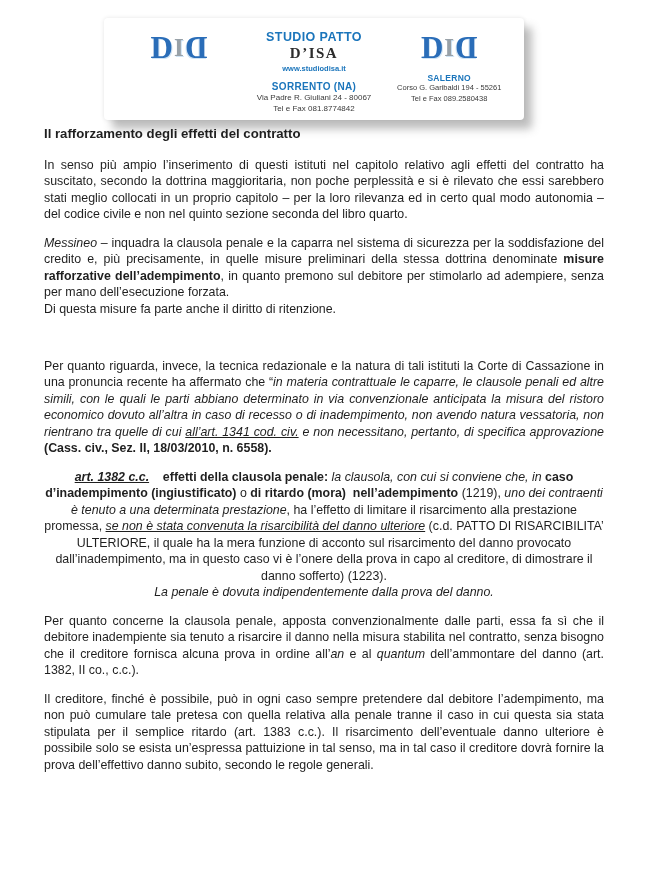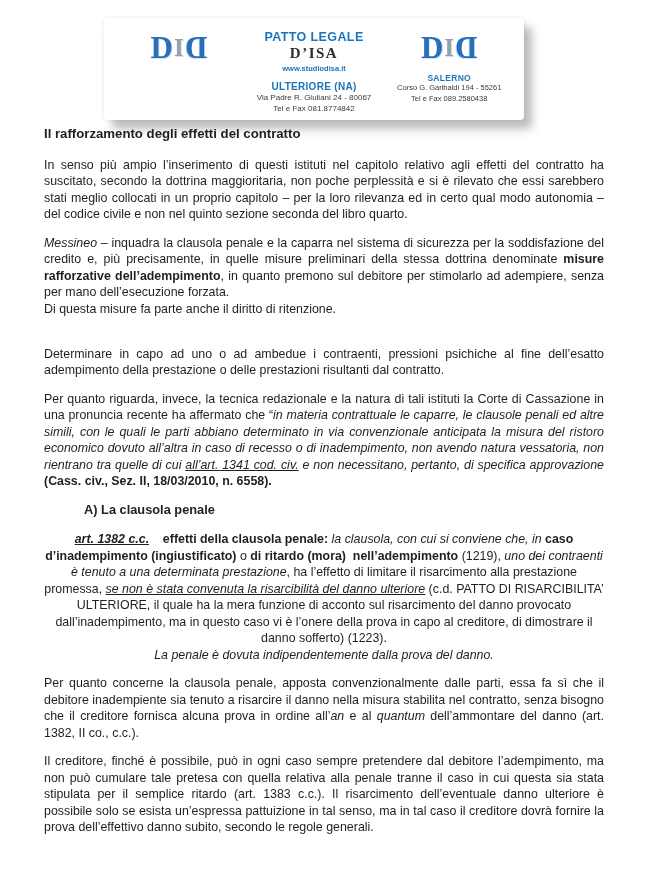--- a/index.html
+++ b/index.html
@@ -59,25 +59,25 @@
 
   <div class="letterhead">
 
     <div class="lh-col side">
       <div class="logo">
         <span class="ld">D</span><span class="li">I</span><span class="ld ld-flip">D</span>
       </div>
     </div>
 
     <div class="lh-col mid">
-      <div class="firm1">PATTO LEGALE</div>
+      <div class="firm1">STUDIO PATTO</div>
       <div class="firm2">D’ISA</div>
       <div class="web">www.studiodisa.it</div>
       <div class="office">
-        <div class="city">ULTERIORE (NA)</div>
+        <div class="city">SORRENTO (NA)</div>
         <div class="line">Via Padre R. Giuliani 24 - 80067</div>
         <div class="line">Tel e Fax 081.8774842</div>
       </div>
     </div>
 
     <div class="lh-col side">
       <div class="logo">
         <span class="ld">D</span><span class="li">I</span><span class="ld ld-flip">D</span>
       </div>
       <div class="office">
@@ -90,25 +90,24 @@
   </div>
 
   <div class="doc">
 
     <h1 class="doc-title">Il rafforzamento degli effetti del contratto</h1>
 
     <p class="para"><span>In senso più ampio l’inserimento di questi istituti nel capitolo relativo agli effetti del contratto ha suscitato, secondo la dottrina maggioritaria, non poche perplessità e si è rilevato che essi sarebbero stati meglio collocati in un proprio capitolo – per la loro rilevanza ed in certo qual modo autonomia – del codice civile e non nel quinto sezione seconda del libro quarto.</span></p>
 
     <p class="para"><span class="ri">Messineo</span><span> – inquadra la clausola penale e la caparra nel sistema di sicurezza per la soddisfazione del credito e, più precisamente, in quelle misure preliminari della stessa dottrina denominate </span><span class="rb">misure rafforzative dell’adempimento</span><span>, in quanto premono sul debitore per stimolarlo ad adempiere, senza per mano dell’esecuzione forzata.</span><br><span>Di questa misure fa parte anche il diritto di ritenzione.</span></p>
 
-    <p class="para"><br><span>Determinare in capo ad uno o ad ambedue i contraenti, pressioni psichiche al fine dell’esatto adempimento della prestazione  o delle prestazioni risultanti dal contratto.</span></p>
+    <p class="para"><br></p>
 
     <p class="para"><span>Per quanto riguarda, invece, la tecnica redazionale e la natura di tali istituti la Corte di Cassazione in una pronuncia recente ha affermato che “</span><span class="ri">in materia contrattuale le caparre, le clausole penali ed altre simili, con le quali le parti abbiano determinato in via convenzionale anticipata la misura del ristoro economico dovuto all’altra in caso di recesso o di inadempimento, non avendo natura vessatoria, non rientrano tra quelle di cui </span><span class="ri ru">all’art. 1341 cod. civ.</span><span class="ri"> e non necessitano, pertanto, di specifica approvazione </span><span class="rb">(Cass. civ., Sez. II, 18/03/2010, n. 6558).</span></p>
 
-    <h2 class="heading-a">A)  La clausola penale</h2>
 
     <p class="para center"><span class="rb ri ru">art. 1382 c.c.</span><span>&nbsp;&nbsp;&nbsp; </span><span class="rb">effetti della clausola penale: </span><span class="ri">la clausola, con cui si conviene che, in </span><span class="rb">caso d’inadempimento (ingiustificato) </span><span>o </span><span class="rb">di ritardo (mora)&nbsp; nell’adempimento </span><span>(1219), </span><span class="ri">uno dei contraenti è tenuto a una determinata prestazione</span><span>, ha l’effetto di limitare il risarcimento alla prestazione promessa, </span><span class="ri ru">se non è stata convenuta la risarcibilità del danno ulteriore</span><span> (c.d. PATTO DI RISARCIBILITA’ ULTERIORE, il quale ha la mera funzione di acconto sul risarcimento del danno provocato dall’inadempimento, ma in questo caso vi è l’onere della prova in capo al creditore, di dimostrare il danno sofferto) (1223).</span><br><span class="ri">La penale è dovuta indipendentemente dalla prova del danno.</span></p>
 
     <p class="para"><span>Per quanto concerne la clausola penale, apposta convenzionalmente dalle parti, essa fa sì che il debitore inadempiente sia tenuto a risarcire il danno nella misura stabilita nel contratto, senza bisogno che il creditore fornisca alcuna prova in ordine all’</span><span class="ri">an</span><span> e al </span><span class="ri">quantum</span><span> dell’ammontare del danno (art. 1382, II co., c.c.).</span></p>
 
     <p class="para"><span>Il creditore, finché è possibile, può in ogni caso sempre pretendere dal debitore l’adempimento, ma non può cumulare tale pretesa con quella relativa alla penale tranne il caso in cui questa sia stata stipulata per il semplice ritardo (art. 1383 c.c.). Il risarcimento dell’eventuale danno ulteriore è possibile solo se esista un’espressa pattuizione in tal senso, ma in tal caso il creditore dovrà fornire la prova dell’effettivo danno subito, secondo le regole generali.</span></p>
 
   </div>
 
 </div>

